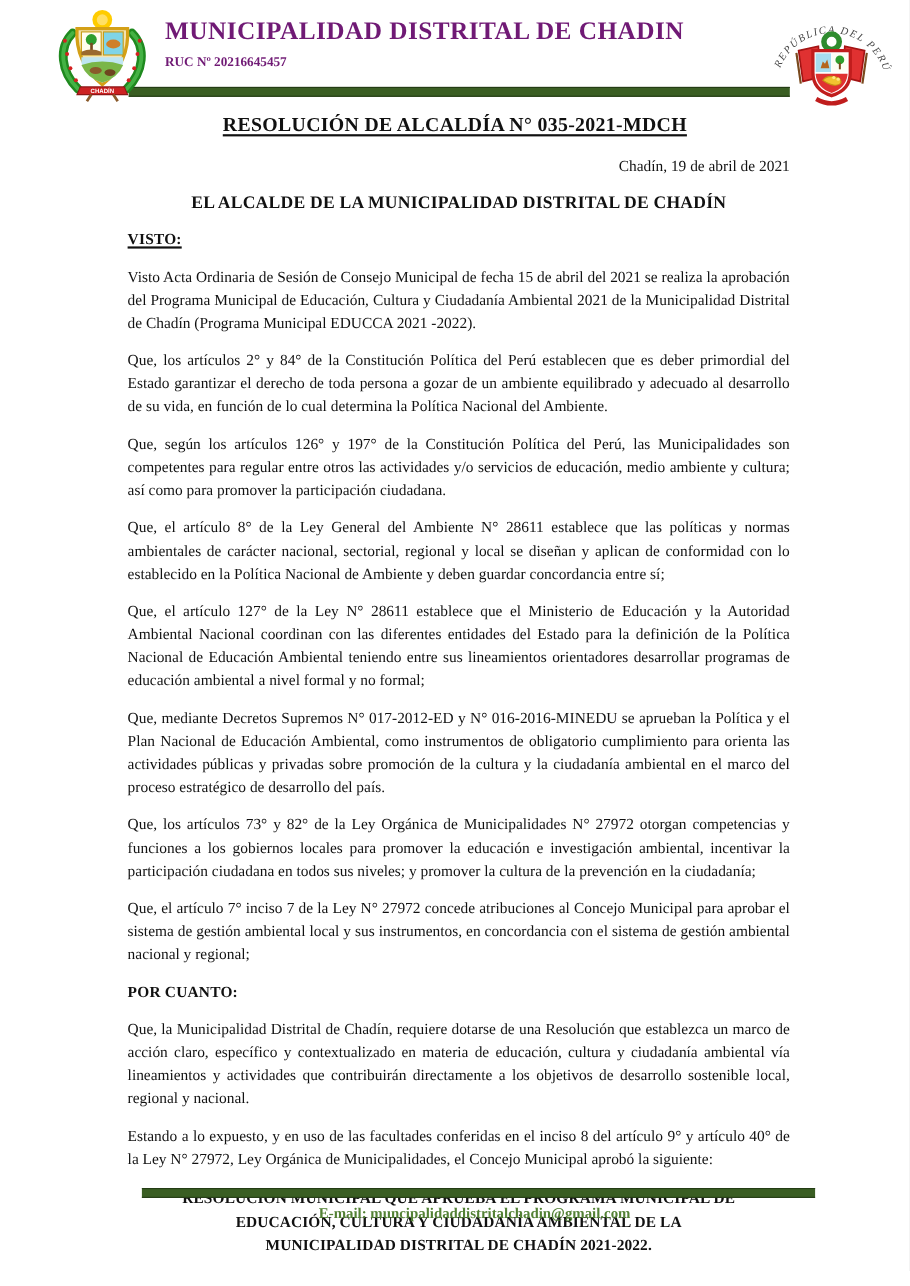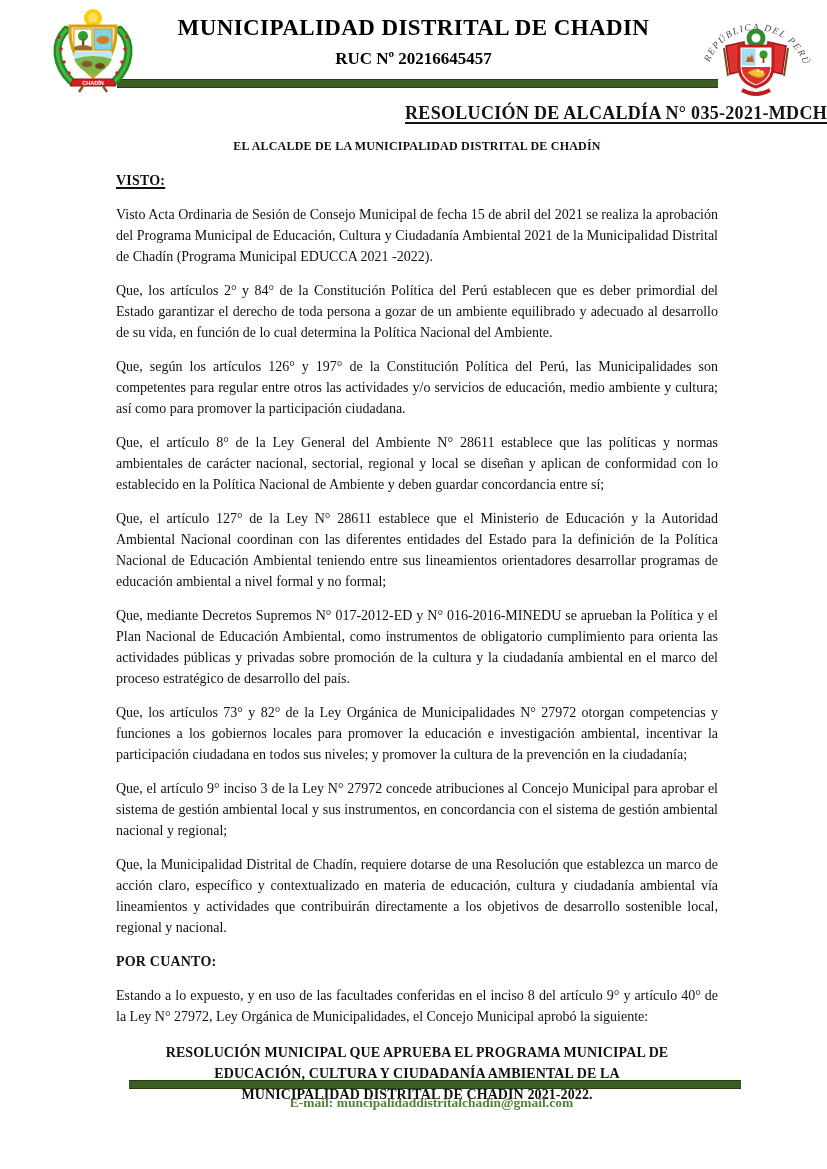--- a/index.html
+++ b/index.html
@@ -9,40 +9,40 @@
     background:#ffffff;
     font-family:"Liberation Serif","DejaVu Serif",serif;
     color:#111;
     overflow:hidden;
     margin:0 auto;
   }
   
   .hdr{position:relative;height:94px;}
   .hdr-org{
     position:absolute;left:150px;right:150px;top:14px;
-    text-align:center;color:#000000;font-weight:bold;
+    color:#701a75;font-weight:bold;
   }
   .hdr-org .org-name{font-size:23px;letter-spacing:.4px;line-height:1.25;}
-  .hdr-org .org-ruc{font-size:17px;margin-top:6px;}
+  .hdr-org .org-ruc{font-size:12px;margin-top:6px;}
   .hdr-bar{
     position:absolute;left:117px;top:79px;width:601px;height:7px;
     background:#3a5e23;border-top:1px solid #243c15;border-bottom:1px solid #243c15;
   }
   .logo-left{position:absolute;left:47px;top:7px;}
   .logo-right{position:absolute;left:696px;top:2px;}
   
   .doc-title{
-    text-align:right;font-weight:bold;font-size:18px;
+    text-align:center;font-weight:bold;font-size:18px;
     text-decoration:underline;text-decoration-thickness:2px;text-underline-offset:3px;
     margin-top:9px;letter-spacing:.3px;
   }
   
   .content{margin:0 109px 0 116px;font-size:14px;line-height:21px;}
   .date-line{text-align:right;margin-top:17px;}
-  .addressee{text-align:center;font-weight:bold;margin-top:12px;font-size:12px;letter-spacing:.2px;}
+  .addressee{text-align:center;font-weight:bold;margin-top:12px;font-size:16px;letter-spacing:.2px;}
   .block{margin-top:13px;}
   .block.paragraph{text-align:justify;}
   .block.heading-underline span{font-weight:bold;text-decoration:underline;text-decoration-thickness:1.5px;text-underline-offset:2px;letter-spacing:.2px;}
   .block.heading{font-weight:bold;letter-spacing:.2px;}
   .block.centered{
     text-align:center;font-weight:bold;margin-top:15px;
     padding:0 42px;letter-spacing:.1px;
   }
   
   .ftr{position:absolute;left:18px;top:1080px;width:827px;}
@@ -126,33 +126,34 @@
       <path d="M52,71 q4,-5 12,-3 q6,2 4,6 q-6,4 -16,-3 Z" fill="#f2c230" stroke="#c79312" stroke-width="1"></path>
       <circle cx="66" cy="70" r="1.5" fill="#ffe680"></circle>
         <circle cx="62" cy="68.5" r="1.5" fill="#ffe680"></circle>
       <path d="M46,88 Q60,96 74,88" fill="none" stroke="#c01d1d" stroke-width="4"></path>
     </svg>
   </div>
 
   <div class="doc-title">RESOLUCIÓN DE ALCALDÍA N° 035-2021-MDCH</div>
 
   <div class="content">
+    <div class="date-line">Chadín, 19 de abril de 2021</div>
     <div class="addressee">EL ALCALDE DE LA MUNICIPALIDAD DISTRITAL DE CHADÍN</div>
     <div id="doc-body">
         <div class="block heading-underline"><span>VISTO:</span></div>
         <div class="block paragraph">Visto Acta Ordinaria de Sesión de Consejo Municipal de fecha 15 de abril del 2021 se realiza la aprobación del Programa Municipal de Educación, Cultura y Ciudadanía Ambiental 2021 de la Municipalidad Distrital de Chadín (Programa Municipal EDUCCA 2021 -2022).</div>
         <div class="block paragraph">Que, los artículos 2° y 84° de la Constitución Política del Perú establecen que es deber primordial del Estado garantizar el derecho de toda persona a gozar de un ambiente equilibrado y adecuado al desarrollo de su vida, en función de lo cual determina la Política Nacional del Ambiente.</div>
         <div class="block paragraph">Que, según los artículos 126° y 197° de la Constitución Política del Perú, las Municipalidades son competentes para regular entre otros las actividades y/o servicios de educación, medio ambiente y cultura; así como para promover la participación ciudadana.</div>
         <div class="block paragraph">Que, el artículo 8° de la Ley General del Ambiente N° 28611 establece que las políticas y normas ambientales de carácter nacional, sectorial, regional y local se diseñan y aplican de conformidad con lo establecido en la Política Nacional de Ambiente y deben guardar concordancia entre sí;</div>
         <div class="block paragraph">Que, el artículo 127° de la Ley N° 28611 establece que el Ministerio de Educación y la Autoridad Ambiental Nacional coordinan con las diferentes entidades del Estado para la definición de la Política Nacional de Educación Ambiental teniendo entre sus lineamientos orientadores desarrollar programas de educación ambiental a nivel formal y no formal;</div>
         <div class="block paragraph">Que, mediante Decretos Supremos N° 017-2012-ED y N° 016-2016-MINEDU se aprueban la Política y el Plan Nacional de Educación Ambiental, como instrumentos de obligatorio cumplimiento para orienta las actividades públicas y privadas sobre promoción de la cultura y la ciudadanía ambiental en el marco del proceso estratégico de desarrollo del país.</div>
         <div class="block paragraph">Que, los artículos 73° y 82° de la Ley Orgánica de Municipalidades N° 27972 otorgan competencias y funciones a los gobiernos locales para promover la educación e investigación ambiental, incentivar la participación ciudadana en todos sus niveles; y promover la cultura de la prevención en la ciudadanía;</div>
-        <div class="block paragraph">Que, el artículo 9° inciso 3 de la Ley N° 27972 concede atribuciones al Concejo Municipal para aprobar el sistema de gestión ambiental local y sus instrumentos, en concordancia con el sistema de gestión ambiental nacional y regional;</div>
+        <div class="block paragraph">Que, el artículo 7° inciso 7 de la Ley N° 27972 concede atribuciones al Concejo Municipal para aprobar el sistema de gestión ambiental local y sus instrumentos, en concordancia con el sistema de gestión ambiental nacional y regional;</div>
+        <div class="block heading">POR CUANTO:</div>
         <div class="block paragraph">Que, la Municipalidad Distrital de Chadín, requiere dotarse de una Resolución que establezca un marco de acción claro, específico y contextualizado en materia de educación, cultura y ciudadanía ambiental vía lineamientos y actividades que contribuirán directamente a los objetivos de desarrollo sostenible local, regional y nacional.</div>
-        <div class="block heading">POR CUANTO:</div>
         <div class="block paragraph">Estando a lo expuesto, y en uso de las facultades conferidas en el inciso 8 del artículo 9° y artículo 40° de la Ley N° 27972, Ley Orgánica de Municipalidades, el Concejo Municipal aprobó la siguiente:</div>
         <div class="block centered">RESOLUCIÓN MUNICIPAL QUE APRUEBA EL PROGRAMA MUNICIPAL DE EDUCACIÓN, CULTURA Y CIUDADANÍA AMBIENTAL DE LA MUNICIPALIDAD DISTRITAL DE CHADÍN 2021-2022.</div>
       </div>
   </div>
 
   <div class="ftr">
     <div class="ftr-bar"></div>
     <div class="ftr-text">
       <div>E-mail: muncipalidaddistritalchadin@gmail.com</div>
     </div>

